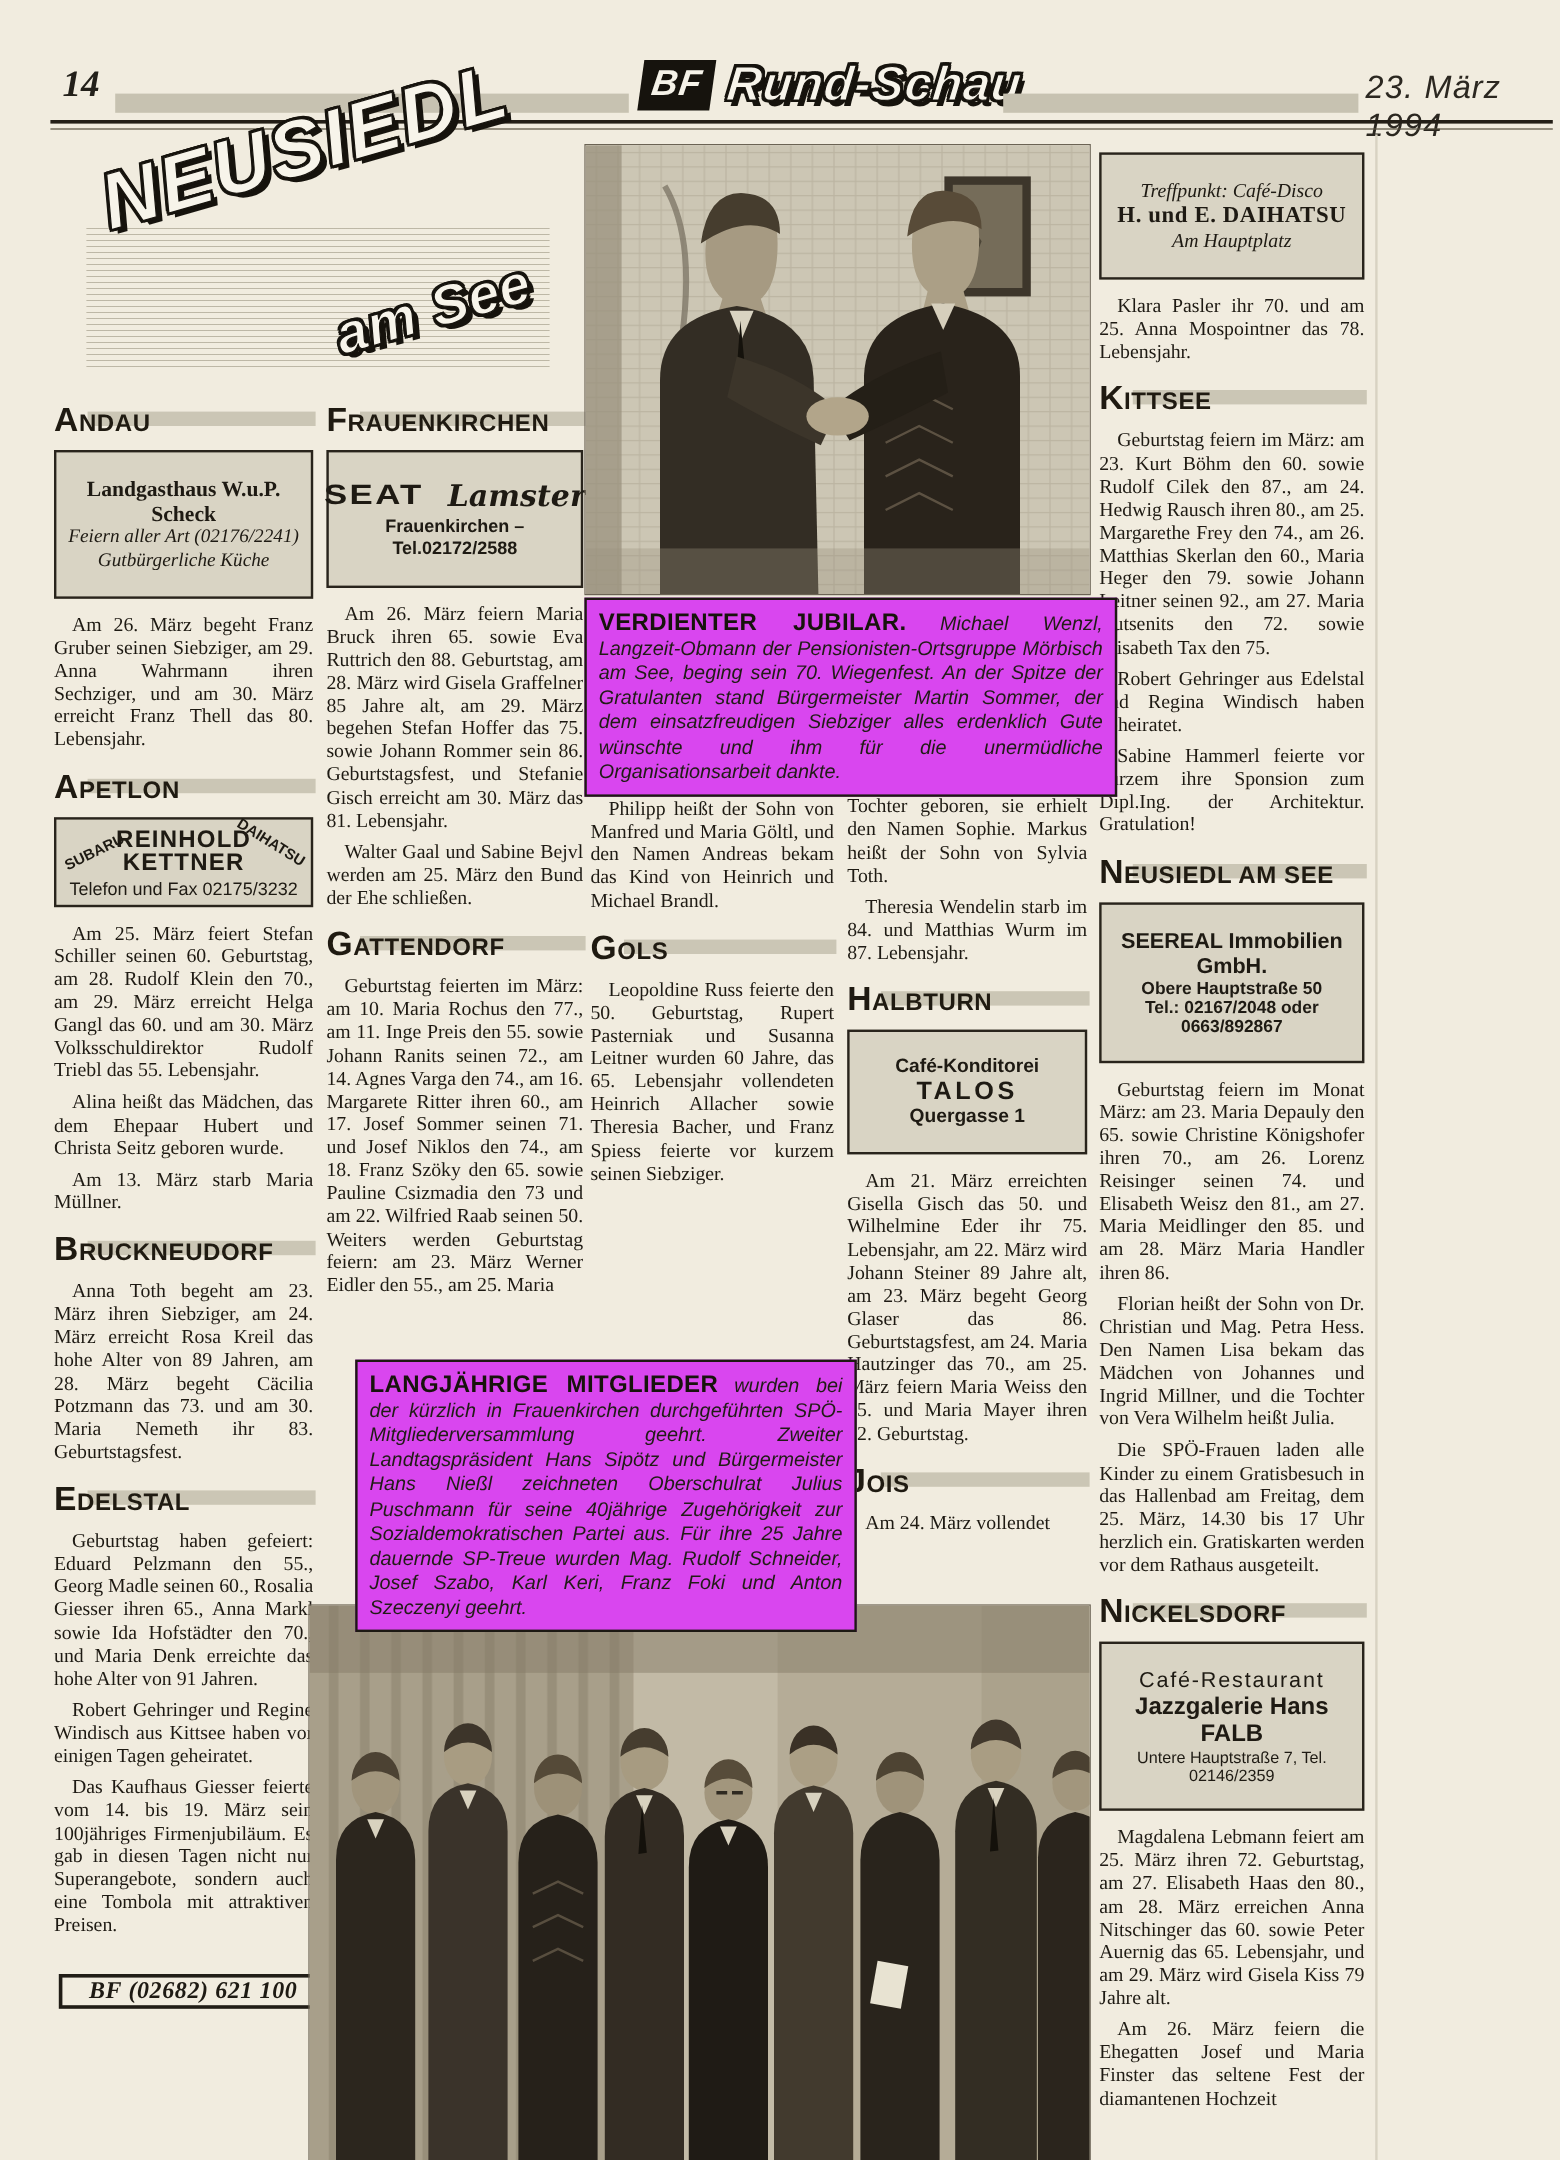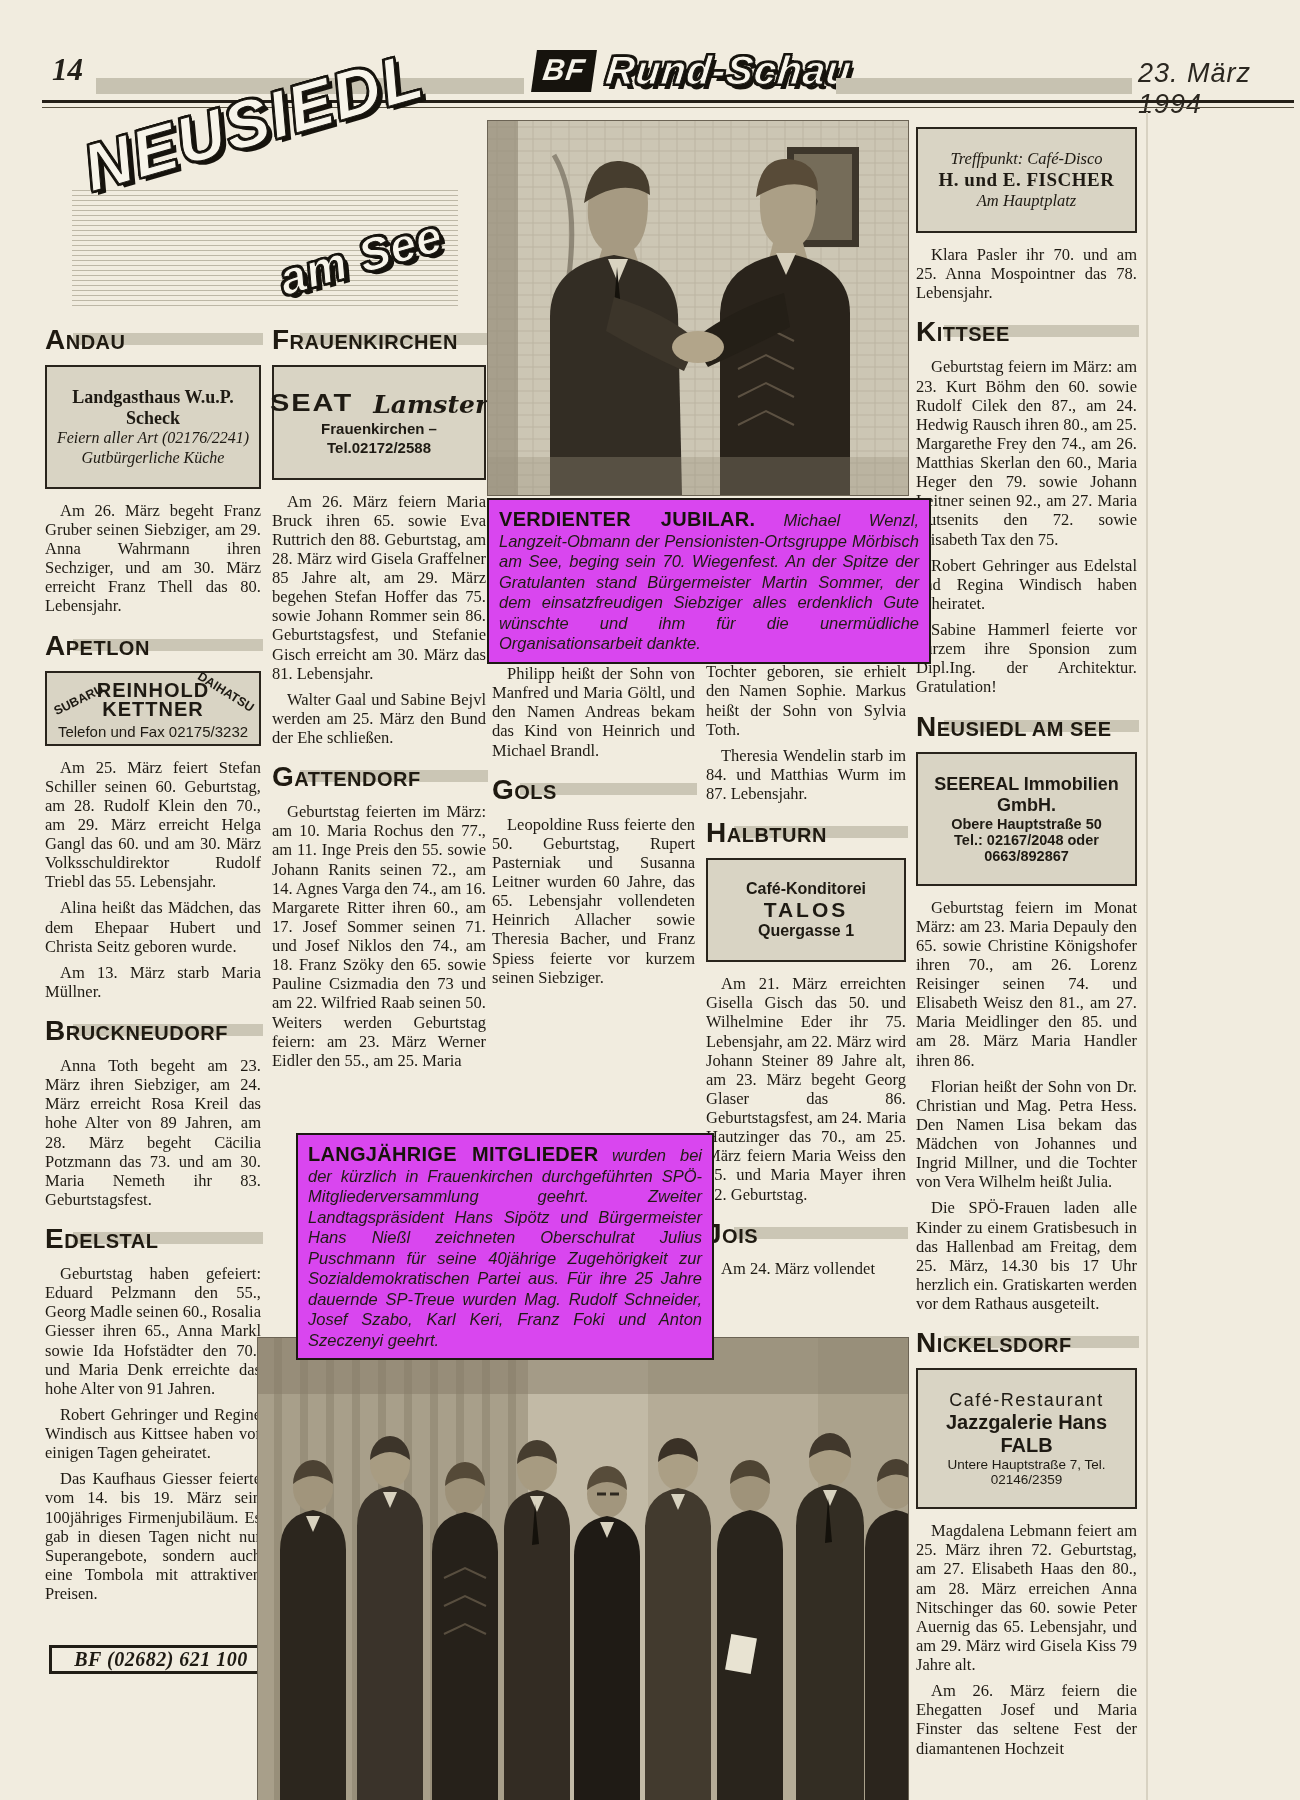--- a/index.html
+++ b/index.html
@@ -38,21 +38,21 @@
   #col2{left:272px;top:316px;width:214px;}
   #col3{left:492px;top:664px;width:203px;}
   #col4{left:706px;top:624px;width:200px;}
   #col5{left:916px;top:124px;width:221px;}
 
   .p{margin:0 0 7px;font-size:16.5px;line-height:1.16;text-align:justify;text-indent:15px;color:#1e1a13;}
   .sec{margin:14px 0 9px;font-family:"Liberation Sans",sans-serif;font-weight:700;font-size:20px;
        letter-spacing:.5px;position:relative;z-index:0;color:#1f1a11;text-transform:uppercase;}
   .sec::first-letter{font-size:28px;}
   .sec::after{content:"";position:absolute;left:28px;right:-2px;top:9px;height:12px;background:#cbc6b5;z-index:-1;}
-  .sec-first{margin-top:8px;}
+  .sec-first{margin-top:18px;}
 
   .ad{border:2px solid #29241c;background:#d9d4c4;text-align:center;padding:20px 4px;margin:3px 0 12px;}
   .ad .l-bold-serif{font-weight:700;font-size:18px;line-height:1.15;}
   .ad .l-ital-serif{font-style:italic;font-size:16px;line-height:1.2;}
   .seat-row{display:flex;justify-content:center;align-items:baseline;gap:20px;}
   .seat-brand{font:900 29px "Liberation Sans",sans-serif;letter-spacing:2px;transform:scaleY(.8);display:inline-block;}
   .seat-script{font:italic 700 25px "DejaVu Serif",serif;}
   .l-bold-sans{font-family:"Liberation Sans",sans-serif;font-weight:700;font-size:15px;line-height:1.25;}
   .kettner{position:relative;padding:8px 4px 4px;font-family:"Liberation Sans",sans-serif;}
   .kettner-left{position:absolute;left:5px;top:20px;transform:rotate(-26deg);font-size:12.5px;font-weight:700;}
@@ -283,21 +283,21 @@
         <ellipse cx="638" cy="148" rx="19" ry="23" fill="#a2967d"></ellipse>
         <path d="M619 144 a19 23 0 0 1 38 0 q-19 -15 -38 0z" fill="#4a4031"></path>
         <path d="M607 463 V210 q0 -32 31 -38 q31 6 31 38 V463z" fill="#2b251d"></path>
       </g>
     </svg>
   </div>
 
   <div class="col" id="col5">
     <div class="ad fischer">
       <div class="f1">Treffpunkt: Café-Disco</div>
-      <div class="f2">H. und E. FISCHER</div>
+      <div class="f2">H. und E. DAIHATSU</div>
       <div class="f3">Am Hauptplatz</div>
     </div>
     <p class="p">Klara Pasler ihr 70. und am 25. Anna Mospointner das 78. Lebensjahr.</p>
 
     <h3 class="sec">Kittsee</h3>
     <p class="p">Geburtstag feiern im März: am 23. Kurt Böhm den 60. sowie Rudolf Cilek den 87., am 24. Hedwig Rausch ihren 80., am 25. Margarethe Frey den 74., am 26. Matthias Skerlan den 60., Maria Heger den 79. sowie Johann Leitner seinen 92., am 27. Maria Kutsenits den 72. sowie Elisabeth Tax den 75.</p>
     <p class="p">Robert Gehringer aus Edelstal und Regina Windisch haben geheiratet.</p>
     <p class="p">Sabine Hammerl feierte vor kurzem ihre Sponsion zum Dipl.Ing. der Architektur. Gratulation!</p>
 
     <h3 class="sec">Neusiedl am See</h3>

